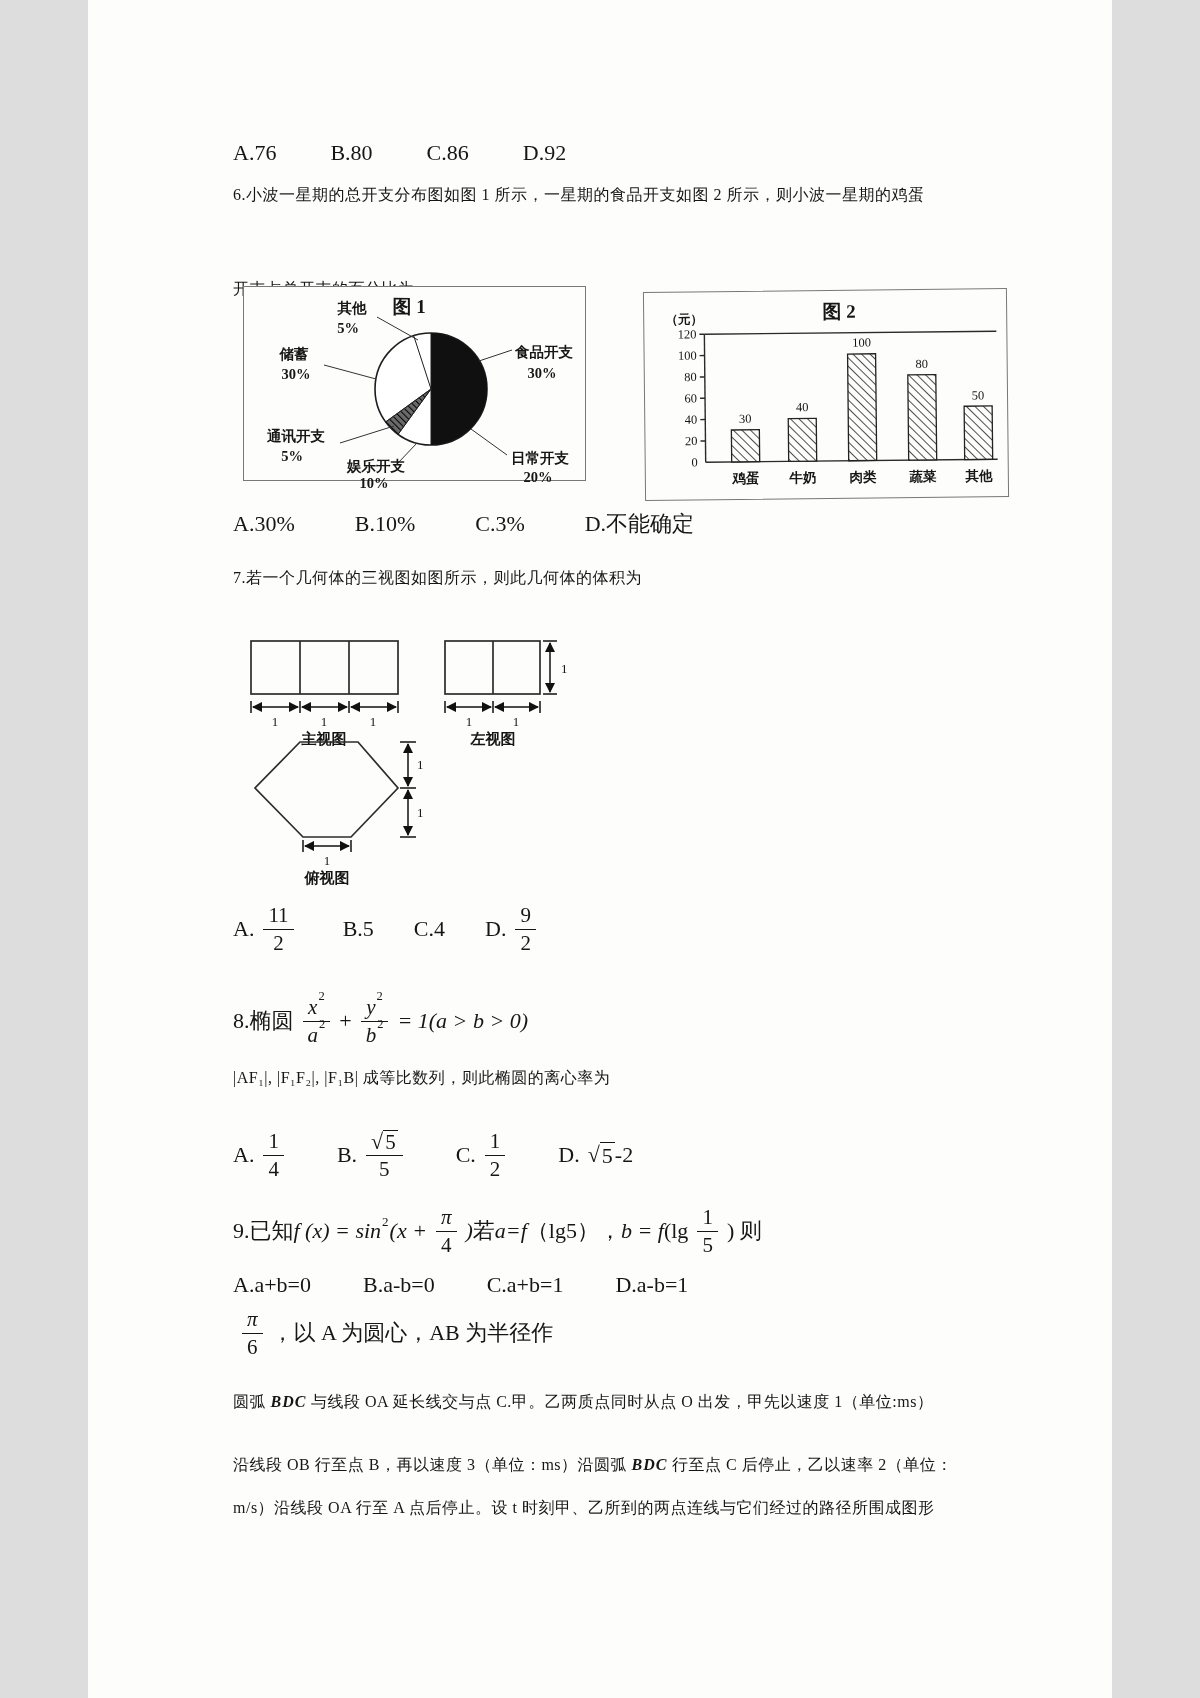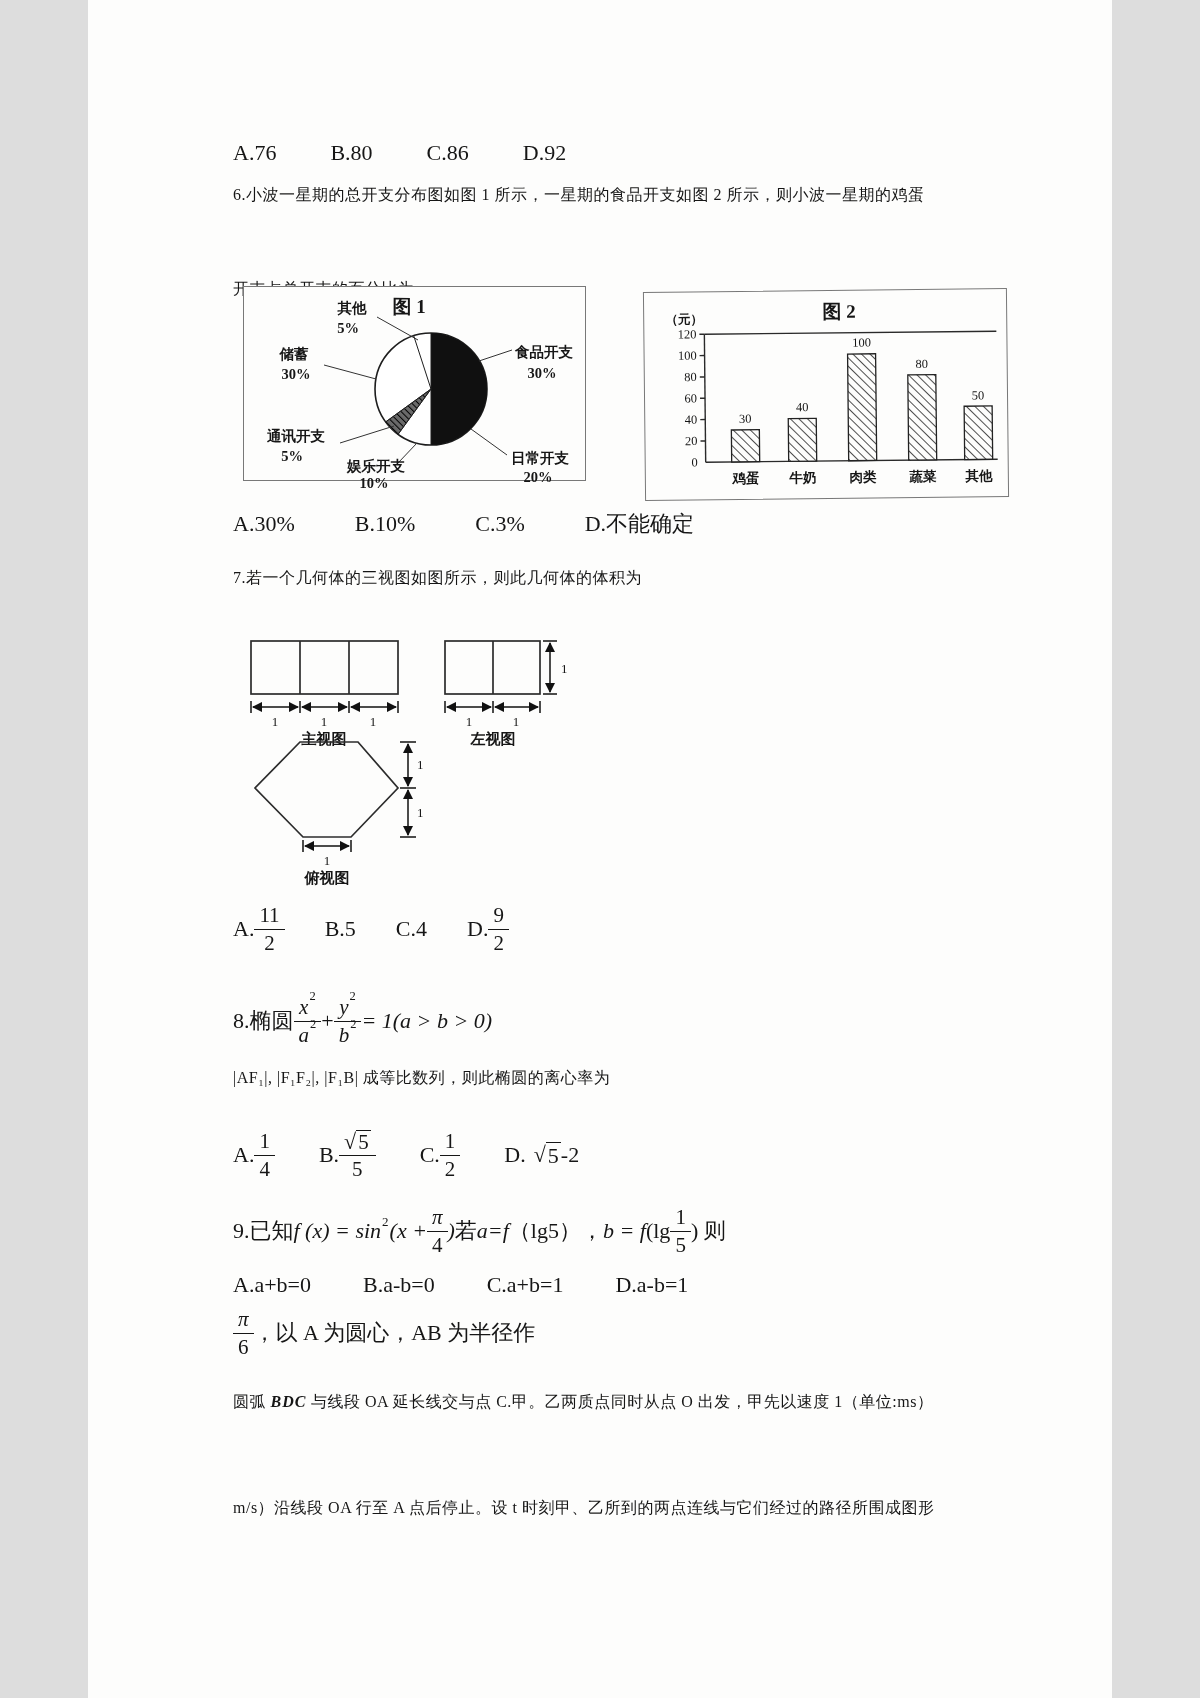--- a/index.html
+++ b/index.html
@@ -5,21 +5,21 @@
   html,body{margin:0;padding:0;background:#ddd;}
   .page{position:relative;width:1024px;height:1698px;background:#fdfdfc;margin:0 auto;
         font-family:"Liberation Serif","DejaVu Serif",serif;color:#161616;overflow:hidden;}
   .abs{position:absolute;}
   .tline{font-size:16px;white-space:nowrap;letter-spacing:0.5px;}
   .opts{display:flex;align-items:center;font-size:22px;white-space:nowrap;}
   .mrow{display:flex;align-items:center;font-size:22px;white-space:nowrap;}
   .math{font-style:italic;}
   .bdc{font-style:italic;font-weight:bold;letter-spacing:1px;}
   .frac{display:inline-flex;flex-direction:column;align-items:center;font-size:21px;
-        margin:0 0;line-height:1.05;}
+        margin:0 9px;line-height:1.05;}
   .frac .num{padding:0 5px 2px;border-bottom:1.7px solid #161616;display:inline-flex;align-items:flex-start;}
   .frac .den{padding:2px 5px 0;display:inline-flex;align-items:flex-start;}
   .mi{font-style:italic;}
   .vs{font-size:12.5px;position:relative;top:-6px;font-style:normal;margin-left:1px;}
   .sup2{font-size:13px;position:relative;top:-9px;margin:0 1px;}
   .sqrt{font-style:normal;display:inline-flex;align-items:flex-start;}
   .sqrt .rsign{font-size:22px;}
   .sqrt .rad{border-top:1.7px solid #161616;padding:0 2px;}
   .optgrp{display:inline-flex;align-items:center;}
   .figbox{border:1.6px solid #787878;background:#fdfdfc;}
@@ -336,15 +336,18 @@
   <div class="abs mrow" style="left:145px;top:1297px;height:72px;">
     <span class="frac">
       <span class="num mi">π</span>
       <span class="den">6</span>
     </span>
     <span>，以 A 为圆心，AB 为半径作</span>
   </div>
   <div class="abs tline" style="left:145px;top:1392px;">
     <span>圆弧 </span><span class="bdc">BDC</span><span> 与线段 OA 延长线交与点 C.甲。乙两质点同时从点 O 出发，甲先以速度 1（单位:ms）</span>
   </div>
+  <div class="abs tline" style="left:145px;top:1455px;">
+    <span>沿线段 OB 行至点 B，再以速度 3（单位：ms）沿圆弧 </span><span class="bdc">BDC</span><span> 行至点 C 后停止，乙以速率 2（单位：</span>
+  </div>
   <div class="abs tline" style="left:145px;top:1498px;">m/s）沿线段 OA 行至 A 点后停止。设 t 时刻甲、乙所到的两点连线与它们经过的路径所围成图形</div>
 
 </div>
 
 </body></html>

